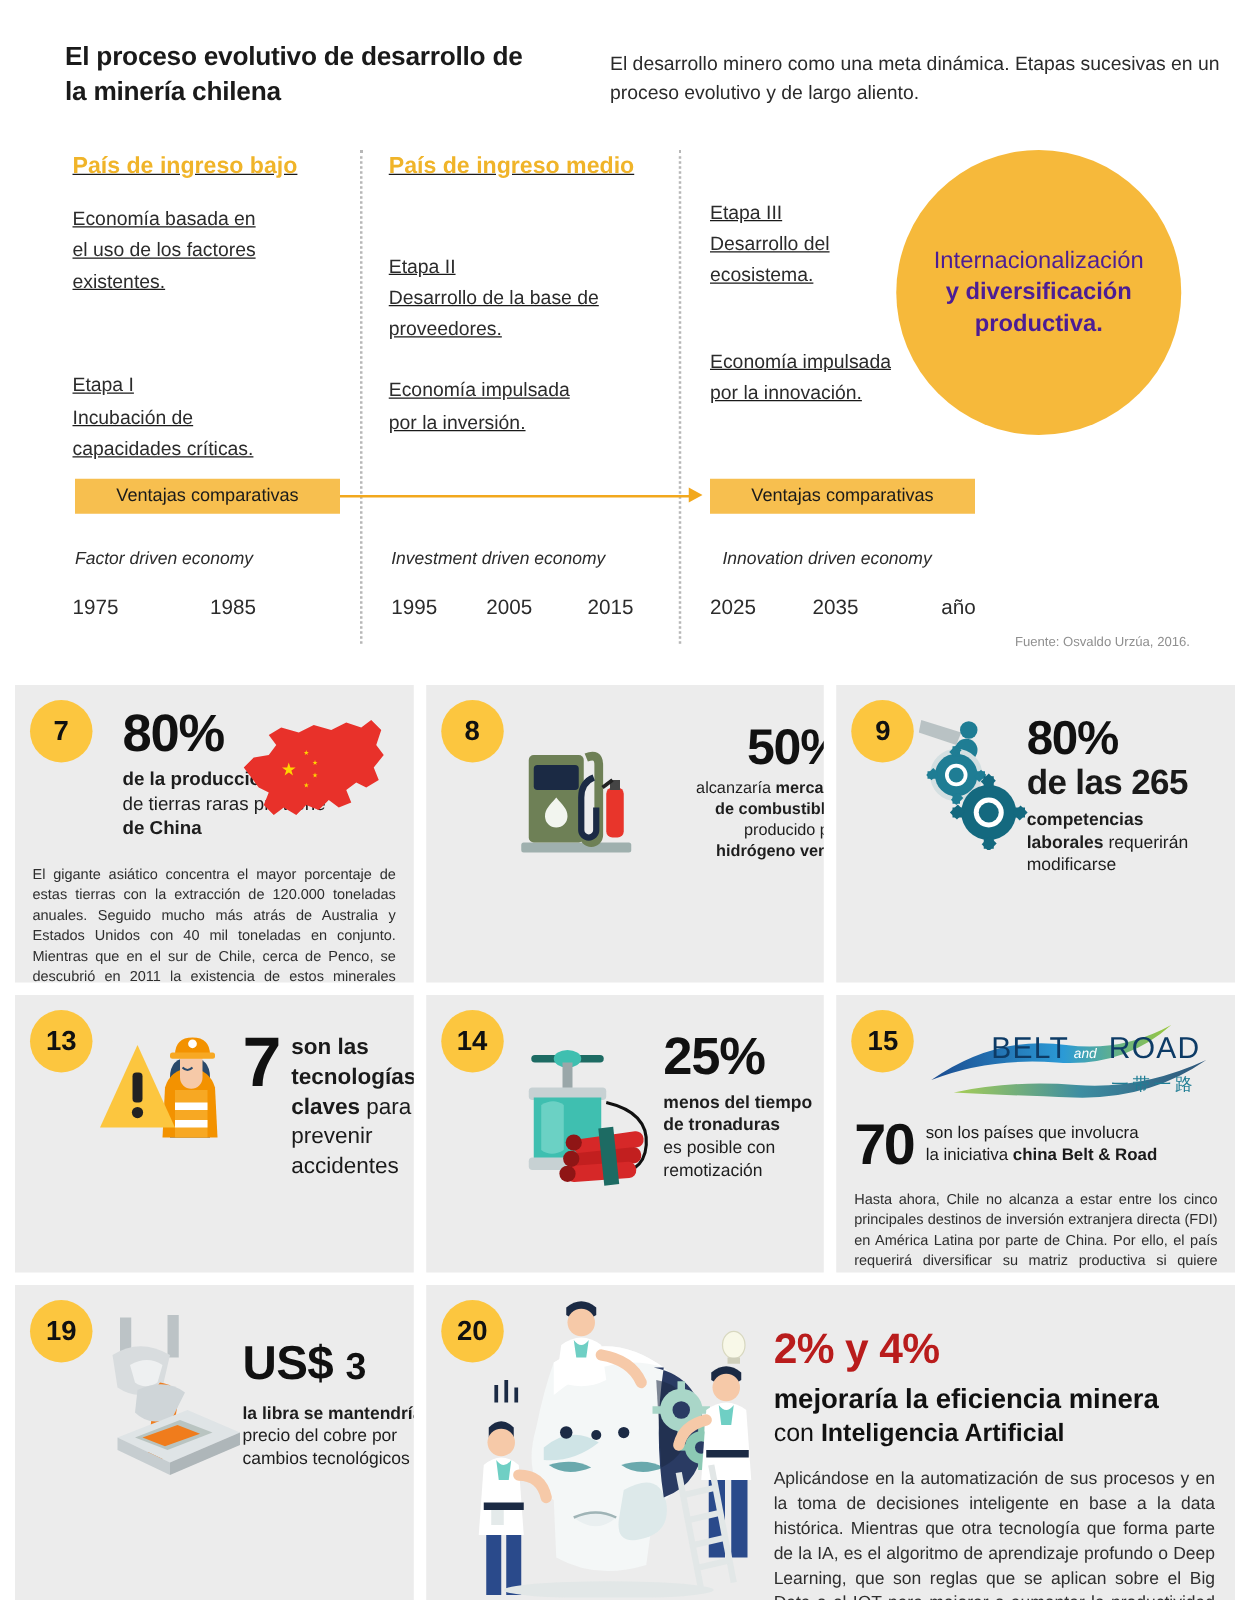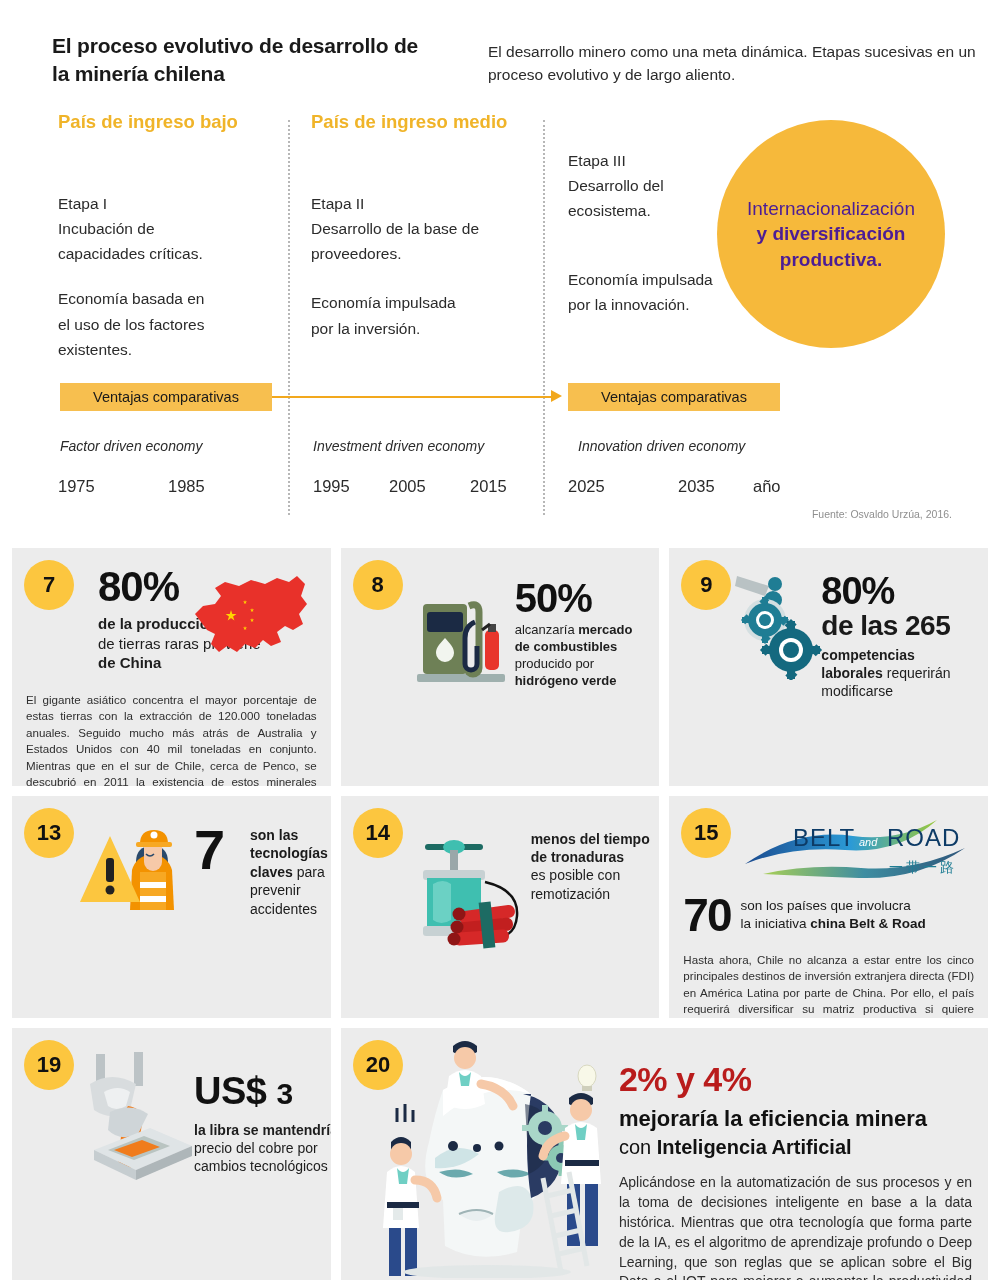--- a/index.html
+++ b/index.html
@@ -28,21 +28,21 @@
 
   
   .vsep {
     position: absolute; top: 120px; height: 395px; width: 0;
     border-left: 2px dotted #b7b7b7;
   }
   .vsep.s1 { left: 288px; }
   .vsep.s2 { left: 543px; }
 
   
-  .col { position: absolute; top: 110px; }
+  .col { position: absolute; top: 120px; text-decoration: underline; }
   .col1 { left: 58px; width: 220px; }
   .col2 { left: 311px; width: 225px; }
   .col3 { left: 568px; width: 180px; }
 
   .col-title {
     color: #f0b429; font-weight: bold; font-size: 18.5px;
     line-height: 1.25; margin-bottom: 0;
   }
   .col-body {
     font-size: 15.5px; line-height: 1.62; color: #2b2b2b;
@@ -97,21 +97,21 @@
   .drv.d3 { left: 578px; }
 
   
   .yr { position: absolute; top: 477px; font-size: 16.5px; color: #2b2b2b; }
   .yr.y1975 { left: 58px; }
   .yr.y1985 { left: 168px; }
   .yr.y1995 { left: 313px; }
   .yr.y2005 { left: 389px; }
   .yr.y2015 { left: 470px; }
   .yr.y2025 { left: 568px; }
-  .yr.y2035 { left: 650px; margin-left: 28px; }
+  .yr.y2035 { left: 650px; }
   .yr.yano  { left: 753px; }
 
   .fuente {
     position: absolute; right: 48px; top: 508px;
     font-size: 10.5px; color: #8f8f8f;
   }
 
   
   .grid {
     position: absolute; left: 0; top: 548px;
@@ -154,39 +154,39 @@
   }
 
   
   .c7 .head-wrap { position: relative; padding-left: 72px; padding-top: 2px; min-height: 118px; }
   .c7 .big { font-size: 42px; }
   .c7 .sub { margin-top: 6px; }
   .c7 .china { position: absolute; right: 4px; top: 6px; }
   .c7 .body-txt { margin-top: 10px; }
 
   
-  .c8 .head-wrap { position: relative; min-height: 130px; }
+  .c8 .head-wrap { position: relative; min-height: 130px; text-align: right; }
   .c8 .pump { position: absolute; left: 58px; top: 18px; }
   .c8 .txt8 { position: absolute; left: 160px; top: 14px; width: 160px; }
   .c8 .big { font-size: 40px; }
   .c8 .sub { margin-top: 4px; font-size: 13px; }
 
   
   .c9 .head-wrap { position: relative; min-height: 130px; }
   .c9 .gears { position: absolute; left: 52px; top: 6px; }
   .c9 .txt9 { position: absolute; left: 138px; top: 8px; width: 182px; }
   .c9 .big { font-size: 38px; }
   .c9 .big2 { font-size: 28px; font-weight: bold; letter-spacing: -0.5px; }
   .c9 .sub { margin-top: 4px; font-size: 14px; }
 
   
   .c13 .head-wrap { position: relative; min-height: 112px; }
   .c13 .worker { position: absolute; left: 54px; top: 4px; }
   .c13 .num7 { position: absolute; left: 168px; top: 10px; font-size: 56px; font-weight: bold; line-height: 1; color: #111; }
-  .c13 .txt13 { position: absolute; left: 224px; top: 14px; width: 116px; font-size: 14px; line-height: 1.32; }
+  .c13 .txt13 { position: absolute; left: 207px; top: 14px; width: 116px; font-size: 18px; line-height: 1.32; }
 
   
   .c14 .head-wrap { position: relative; min-height: 152px; }
   .c14 .dyn { position: absolute; left: 46px; top: 6px; }
   .c14 .txt14 { position: absolute; left: 176px; top: 12px; width: 148px; }
   .c14 .big { font-size: 42px; }
   .c14 .sub { margin-top: 6px; font-size: 14px; }
 
   
   .c15 .logo-wrap { position: relative; height: 74px; margin-left: 58px; }
@@ -221,26 +221,26 @@
   <div class="top">
 
     <div class="headline">El proceso evolutivo de desarrollo de la minería chilena</div>
     <div class="intro">El desarrollo minero como una meta dinámica. Etapas sucesivas en un proceso evolutivo y de largo aliento.</div>
 
     <div class="vsep s1"></div>
     <div class="vsep s2"></div>
 
     <div class="col col1">
       <div class="col-title">País de ingreso bajo</div>
+      <div class="col-body blk blk-b" style="white-space:pre-line">Economía basada en
+el uso de los factores
+existentes.</div>
       <div class="col-body blk blk-a" style="white-space:pre-line">Etapa I
 Incubación de
 capacidades críticas.</div>
-      <div class="col-body blk blk-b" style="white-space:pre-line">Economía basada en
-el uso de los factores
-existentes.</div>
     </div>
 
     <div class="col col2">
       <div class="col-title">País de ingreso medio</div>
       <div class="col-body blk blk-a" style="white-space:pre-line">Etapa II
 Desarrollo de la base de
 proveedores.</div>
       <div class="col-body blk blk-b" style="white-space:pre-line">Economía impulsada
 por la inversión.</div>
     </div>
@@ -450,20 +450,21 @@
                 <rect x="56" y="102" width="56" height="13" rx="6" fill="#c21f1f" transform="rotate(-6 84 108)"></rect>
                 <rect x="52" y="113" width="56" height="13" rx="6" fill="#d62828" transform="rotate(-4 80 119)"></rect>
                 <rect x="80" y="84" width="12" height="46" fill="#1d6b63" transform="rotate(-6 86 107)"></rect>
                 <circle cx="58" cy="96" r="6.5" fill="#8f1515"></circle>
                 <circle cx="56" cy="109" r="6.5" fill="#8f1515"></circle>
                 <circle cx="53" cy="121" r="6.5" fill="#8f1515"></circle>
               </g>
             </svg>
           </div>
           <div class="txt14">
+            <div class="big">25%</div>
             <div class="sub">
               <b>menos del tiempo</b><br>
               <b>de tronaduras</b><br>
               <span>es posible con</span><br>
               <span>remotización</span>
             </div>
           </div>
         </div>
 
       </div>

